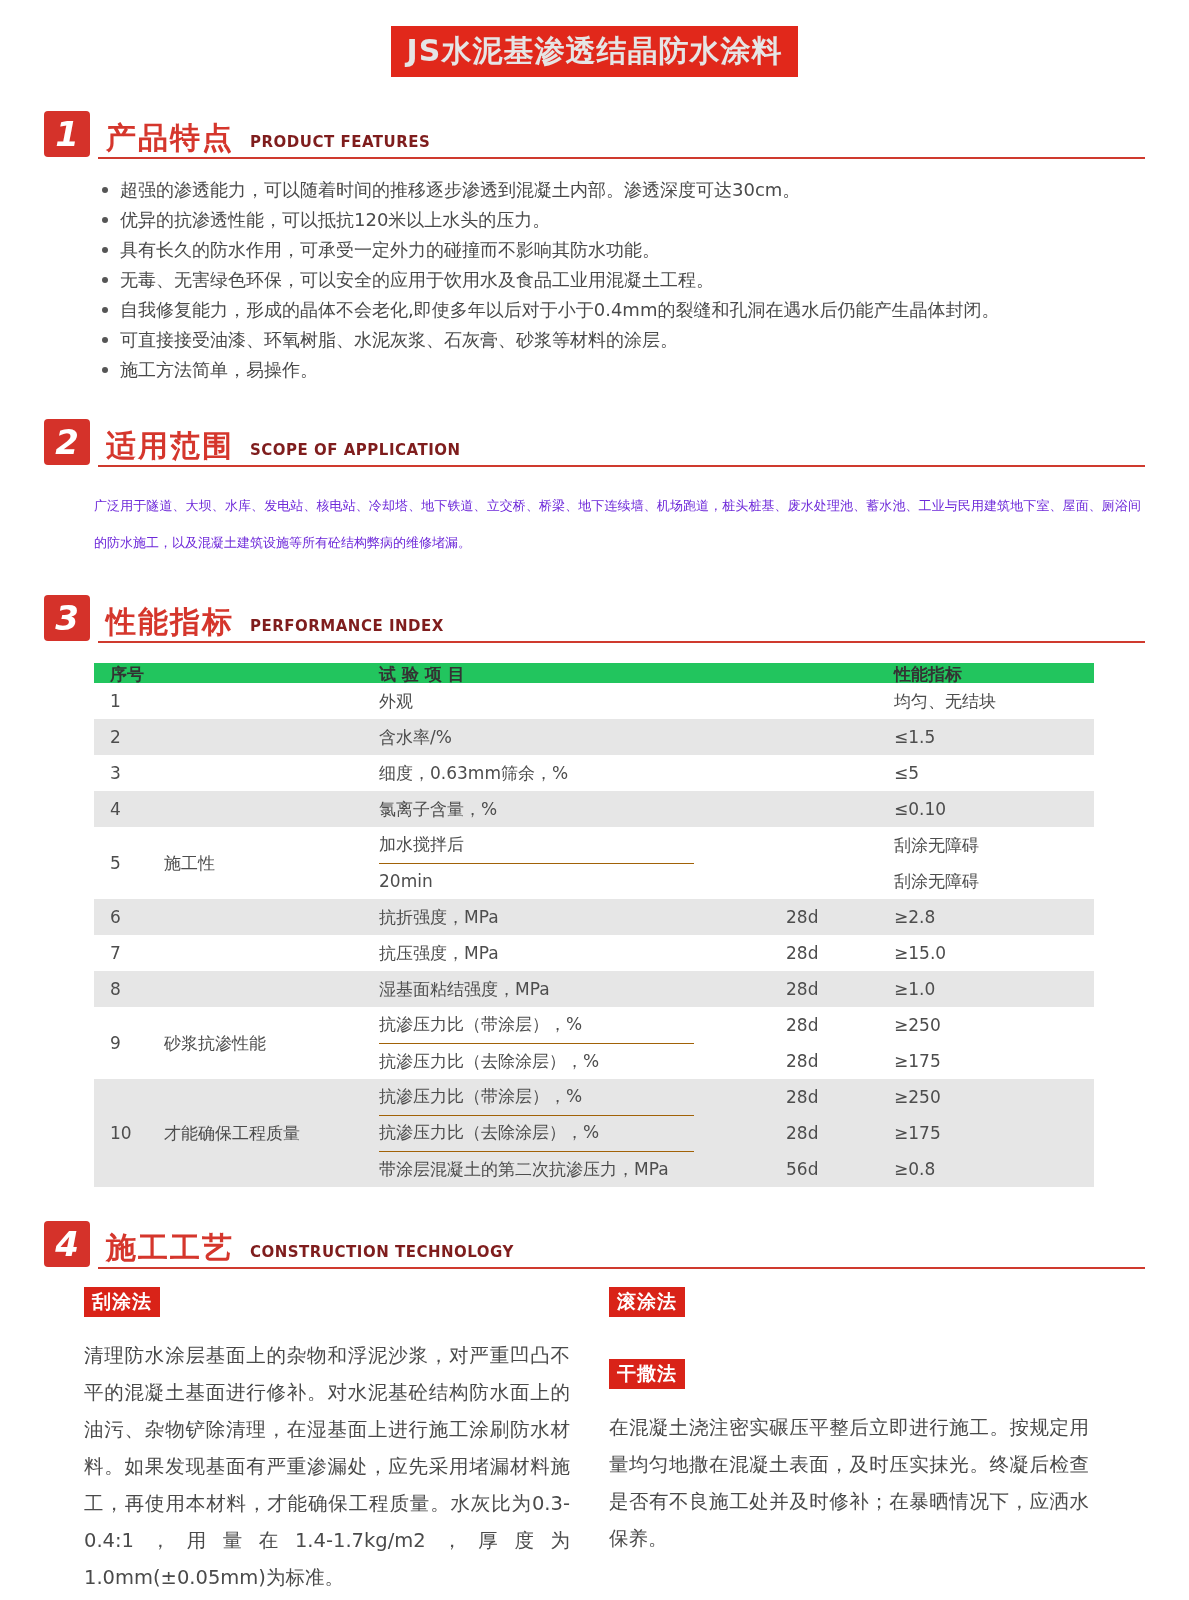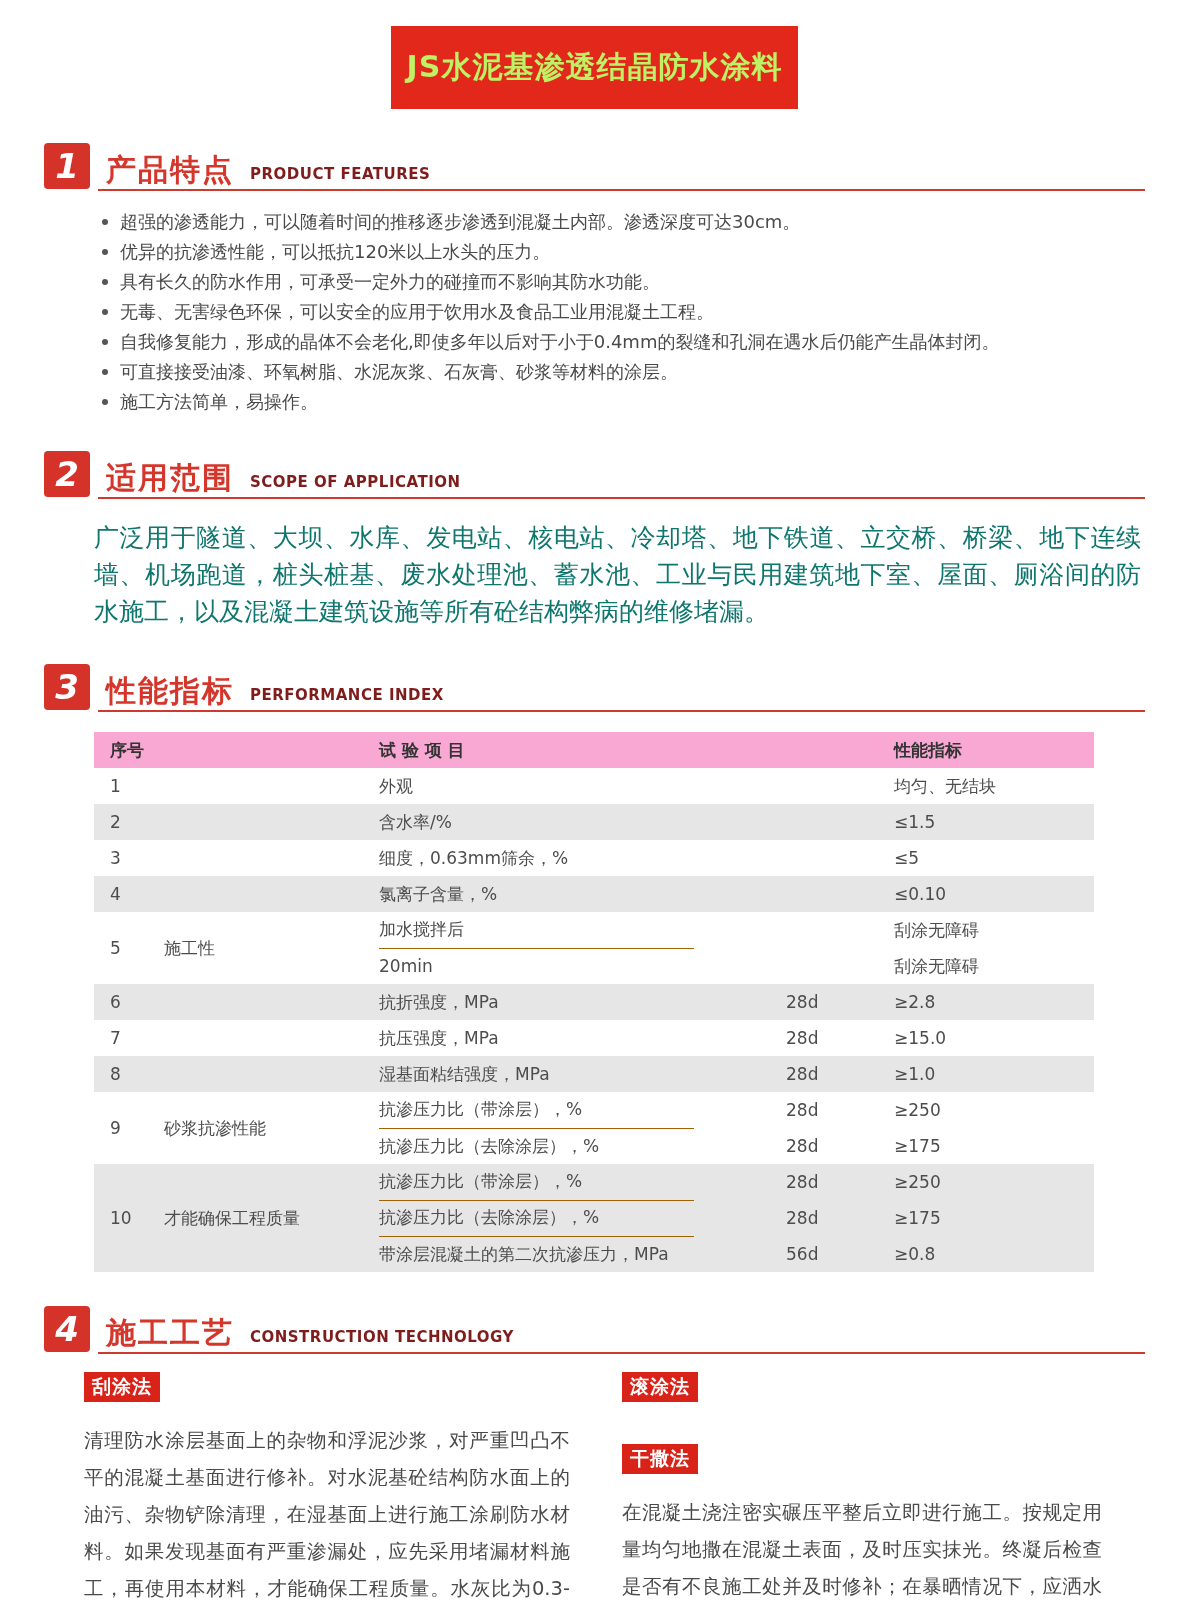--- a/index.html
+++ b/index.html
@@ -5,22 +5,22 @@
   html,body{margin:0;padding:0;}
   body{
     width:1189px;height:1600px;overflow:hidden;background:#ffffff;
     font-family:"DejaVu Sans","Liberation Sans",sans-serif;
     color:#4a4a4a;position:relative;
   }
   .page{padding:0 44px;}
 
   
   .banner{
-    width:fit-content;margin:26px auto 0;background:#e1281b;color:#bef264;
-    font-size:30px;font-weight:bold;padding:21px 16px;letter-spacing:1px;
+    width:fit-content;margin:26px auto 0;background:#e1281b;color:#e5e5e5;
+    font-size:30px;font-weight:bold;padding:5px 16px;letter-spacing:1px;
   }
 
   
   .sec-header{
     position:relative;display:flex;align-items:flex-end;gap:16px;
     margin-top:34px;padding-bottom:6px;
   }
   .sec-header .underline{
     position:absolute;left:54px;right:0;bottom:0;height:2px;background:#cf3a2e;
   }
@@ -38,42 +38,42 @@
   .feature-list li{
     font-size:18px;line-height:30px;color:#4a4a4a;position:relative;padding-left:18px;
   }
   .feature-list li::before{
     content:"";position:absolute;left:0;top:12px;width:6px;height:6px;border-radius:50%;
     background:#555;
   }
 
   
   .scope-text{
-    margin:20px 0 0 0;padding:0 4px 0 50px;font-size:25px;line-height:37px;
-    color:#0f766e;text-align:justify;
+    margin:20px 0 0 0;padding:0 4px 0 50px;font-size:13px;line-height:37px;
+    color:#6d28d9;text-align:justify;
   }
 
   
   .perf-table{margin:20px 0 0 50px;width:1000px;font-size:17px;color:#4d4d4d;}
   .t-head{
     display:grid;grid-template-columns:70px 215px 1fr 120px 200px;
-    background:#f9a8d4;font-weight:bold;color:#333;height:36px;align-items:center;
+    background:#22c55e;font-weight:bold;color:#333;height:20px;align-items:center;
   }
   .t-head .h-no{padding-left:16px;}
   .t-row{display:grid;grid-template-columns:70px 215px 1fr;align-items:center;}
   .t-row.shade{background:#e6e6e6;}
   .c-no{padding-left:16px;align-self:center;}
   .c-group{align-self:center;}
   .c-items{display:flex;flex-direction:column;}
   .sub-row{display:grid;grid-template-columns:1fr 120px 200px;height:36px;align-items:center;}
   .sub-row .s-age{padding-left:12px;}
   .sub-row:not(:last-child) .s-name{border-bottom:1px solid #a16207;margin-right:80px;height:100%;display:flex;align-items:center;}
 
   
-  .construction{display:flex;gap:52px;margin-top:18px;padding-left:40px;}
+  .construction{display:flex;gap:39px;margin-top:18px;padding-left:40px;}
   .col-left{flex:0 0 486px;}
   .col-right{flex:0 0 480px;}
   .method-badge{
     display:inline-block;background:#d92318;color:#fff;font-size:19px;font-weight:bold;
     padding:2px 8px;letter-spacing:1px;
   }
   .method-text{margin:20px 0 0 0;font-size:19.5px;line-height:37px;text-align:justify;color:#4a4a4a;}
   .method-block + .method-block{margin-top:42px;}
 </style>
 </head>

